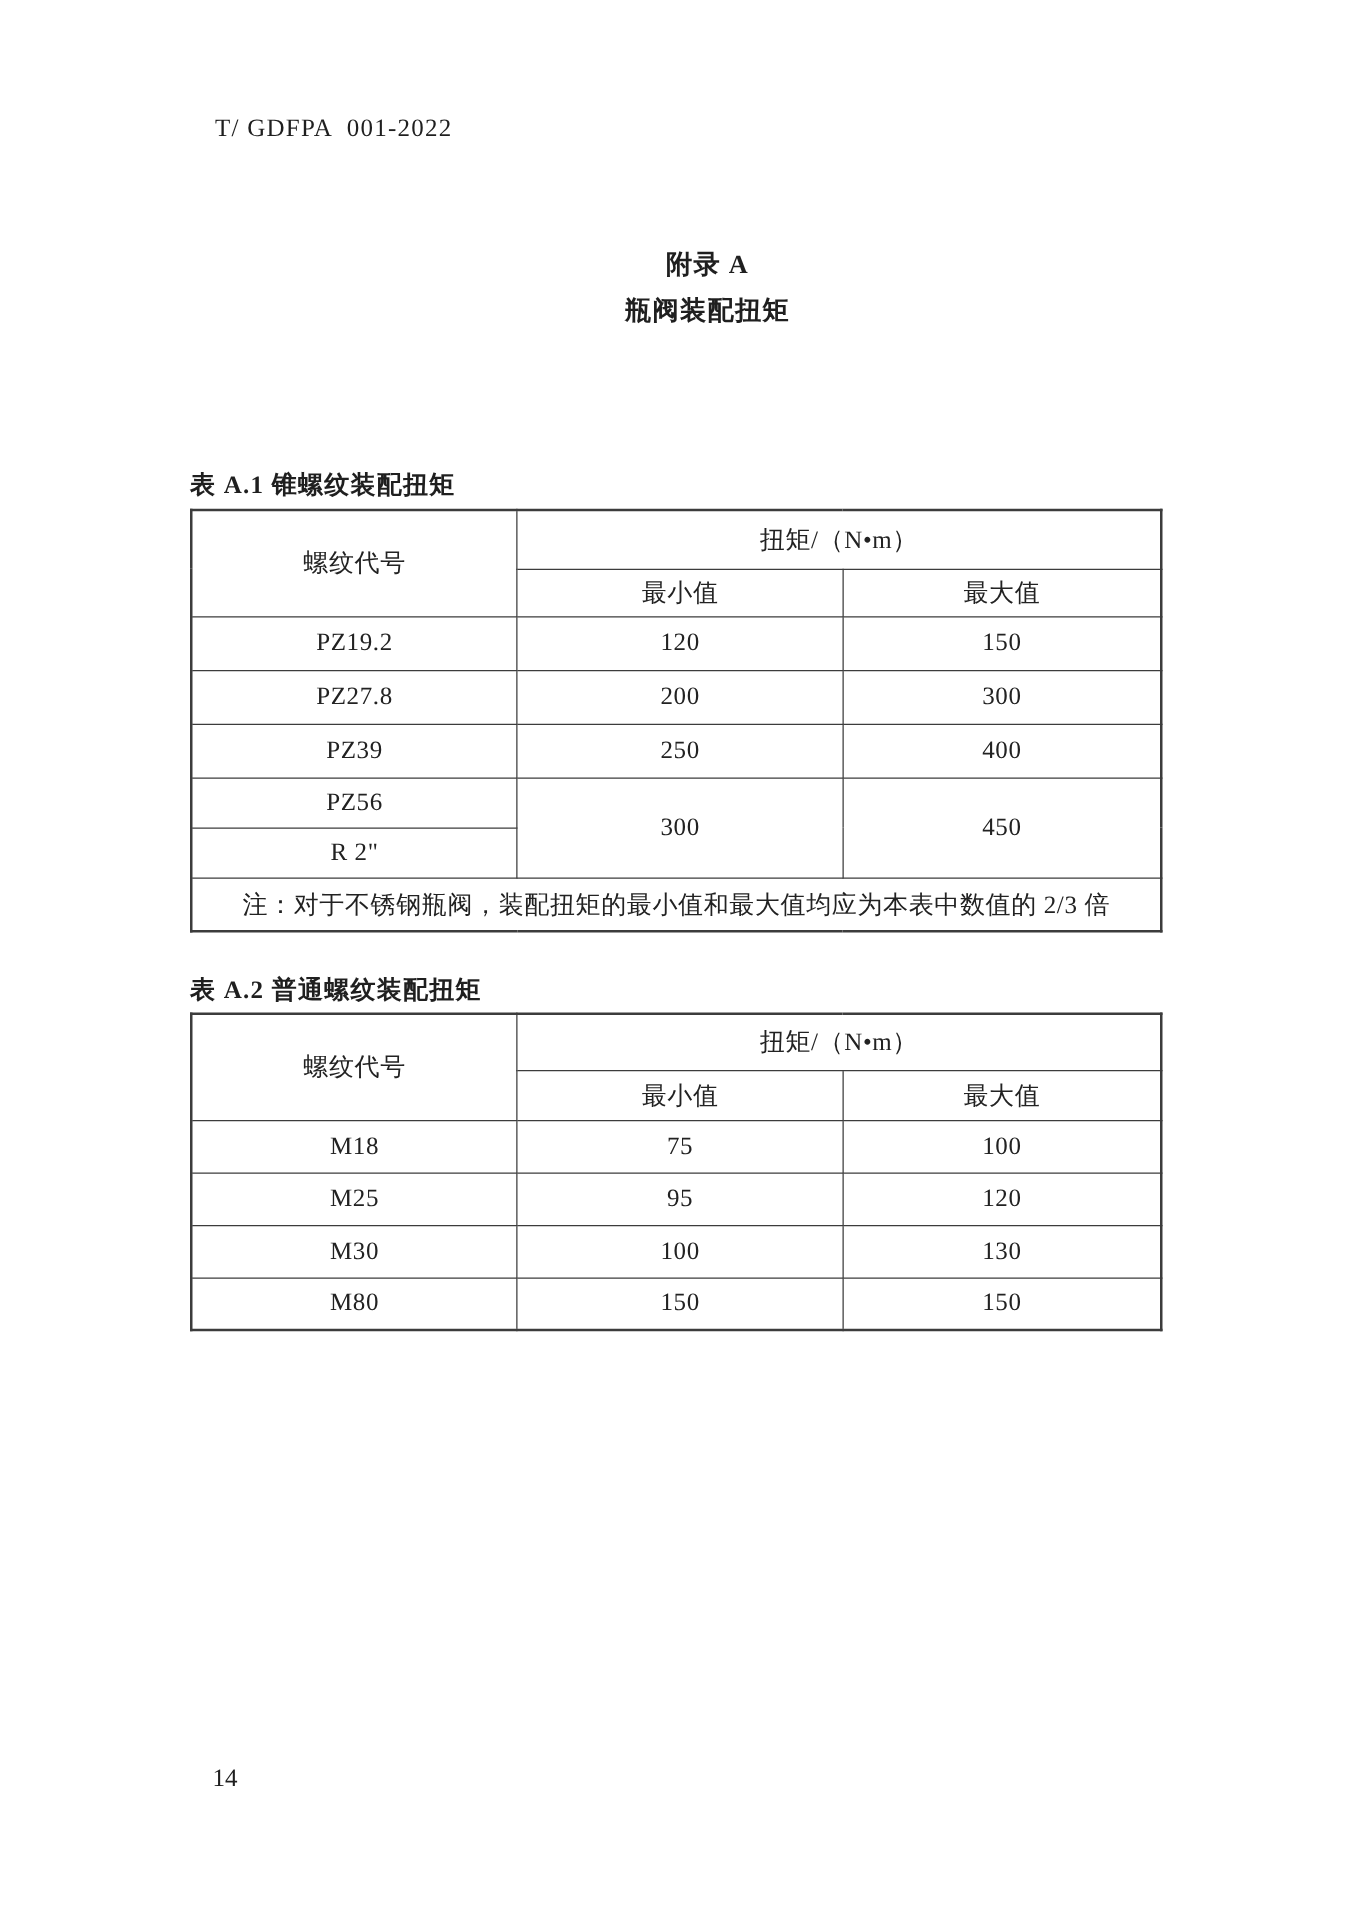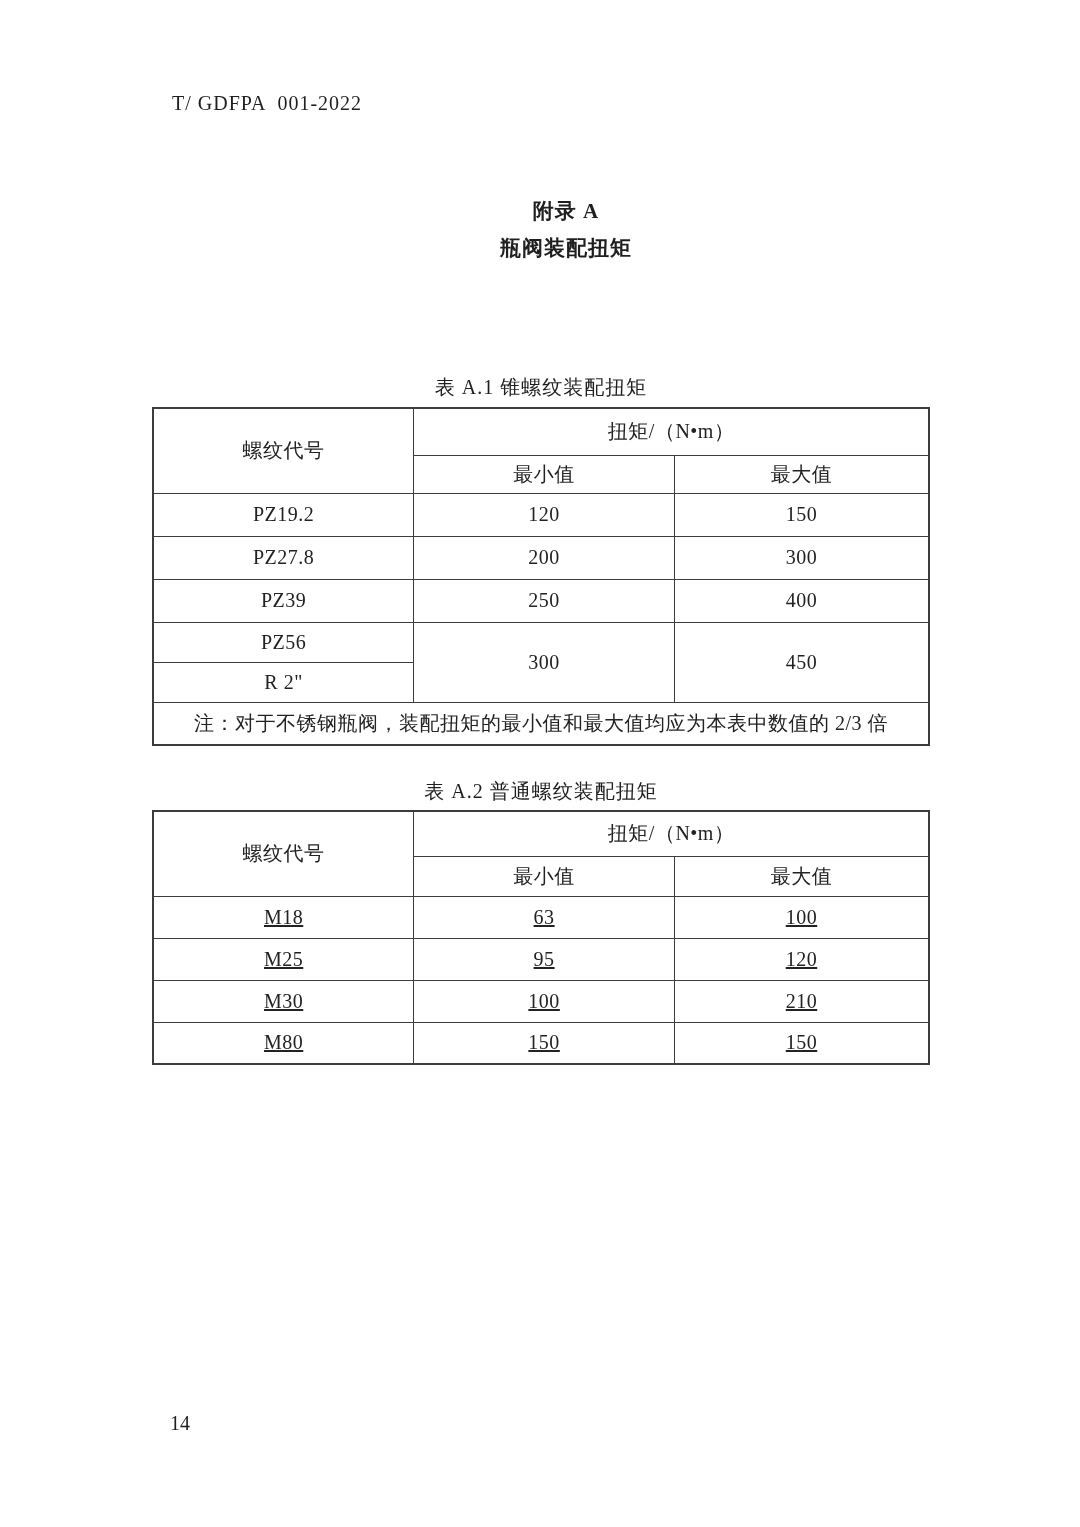--- a/index.html
+++ b/index.html
@@ -43,22 +43,21 @@
     position: absolute;
     left: 162px;
     top: 314px;
     font-size: 20px;
     letter-spacing: 0.5px;
   }
   .tbl-caption {
     position: absolute;
     left: 152px;
     width: 778px;
-    text-align: center;
-    font-weight: normal;
+    font-weight: bold;
     font-size: 20px;
     letter-spacing: 1px;
   }
   .caption-a1 { top: 374px; }
   .caption-a2 { top: 778px; }
   table.data-table {
     position: absolute;
     left: 152px;
     width: 778px;
     border-collapse: collapse;
@@ -81,21 +80,21 @@
   col.c1 { width: 33.6%; }
   col.c2 { width: 33.6%; }
   col.c3 { width: 32.8%; }
   tr.r-head1  { height: 47px; }
   tr.r-head2  { height: 38px; }
   tr.r-data   { height: 43px; margin-top: 39px; }
   tr.r-merge  { height: 40px; }
   tr.r-note   { height: 43px; }
   tr.r2-head1 { height: 45px; }
   tr.r2-head2 { height: 40px; }
-  tr.r2-data  { height: 42px; text-decoration: underline; }
+  tr.r2-data  { height: 42px; }
   .page-number {
     position: absolute;
     left: 170px;
     top: 1412px;
     font-size: 20px;
   }
 </style>
 </head>
 <body>
 
@@ -167,32 +166,32 @@
       <tr class="r2-head1">
         <td rowspan="2">螺纹代号</td>
         <td colspan="2">扭矩/（N•m）</td>
       </tr>
       <tr class="r2-head2">
         <td>最小值</td>
         <td>最大值</td>
       </tr>
       <tr class="r2-data">
         <td>M18</td>
-        <td>63</td>
+        <td>75</td>
         <td>100</td>
       </tr>
       <tr class="r2-data">
         <td>M25</td>
         <td>95</td>
         <td>120</td>
       </tr>
       <tr class="r2-data">
         <td>M30</td>
         <td>100</td>
-        <td>210</td>
+        <td>130</td>
       </tr>
       <tr class="r2-data">
         <td>M80</td>
         <td>150</td>
         <td>150</td>
       </tr>
     </tbody>
   </table>
 
   <div class="page-number">14</div>

